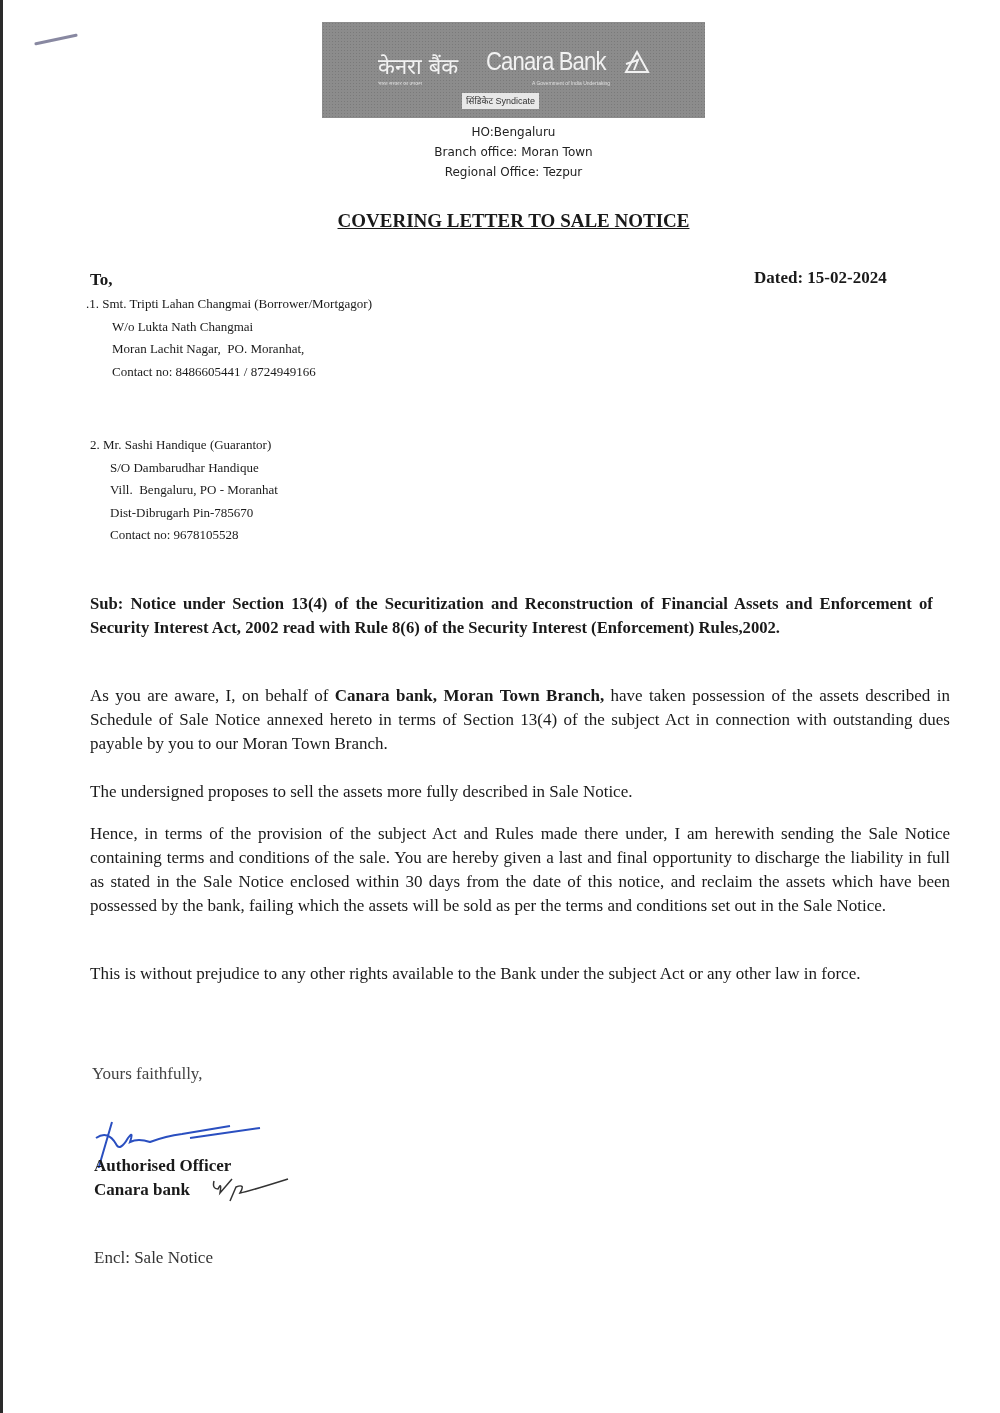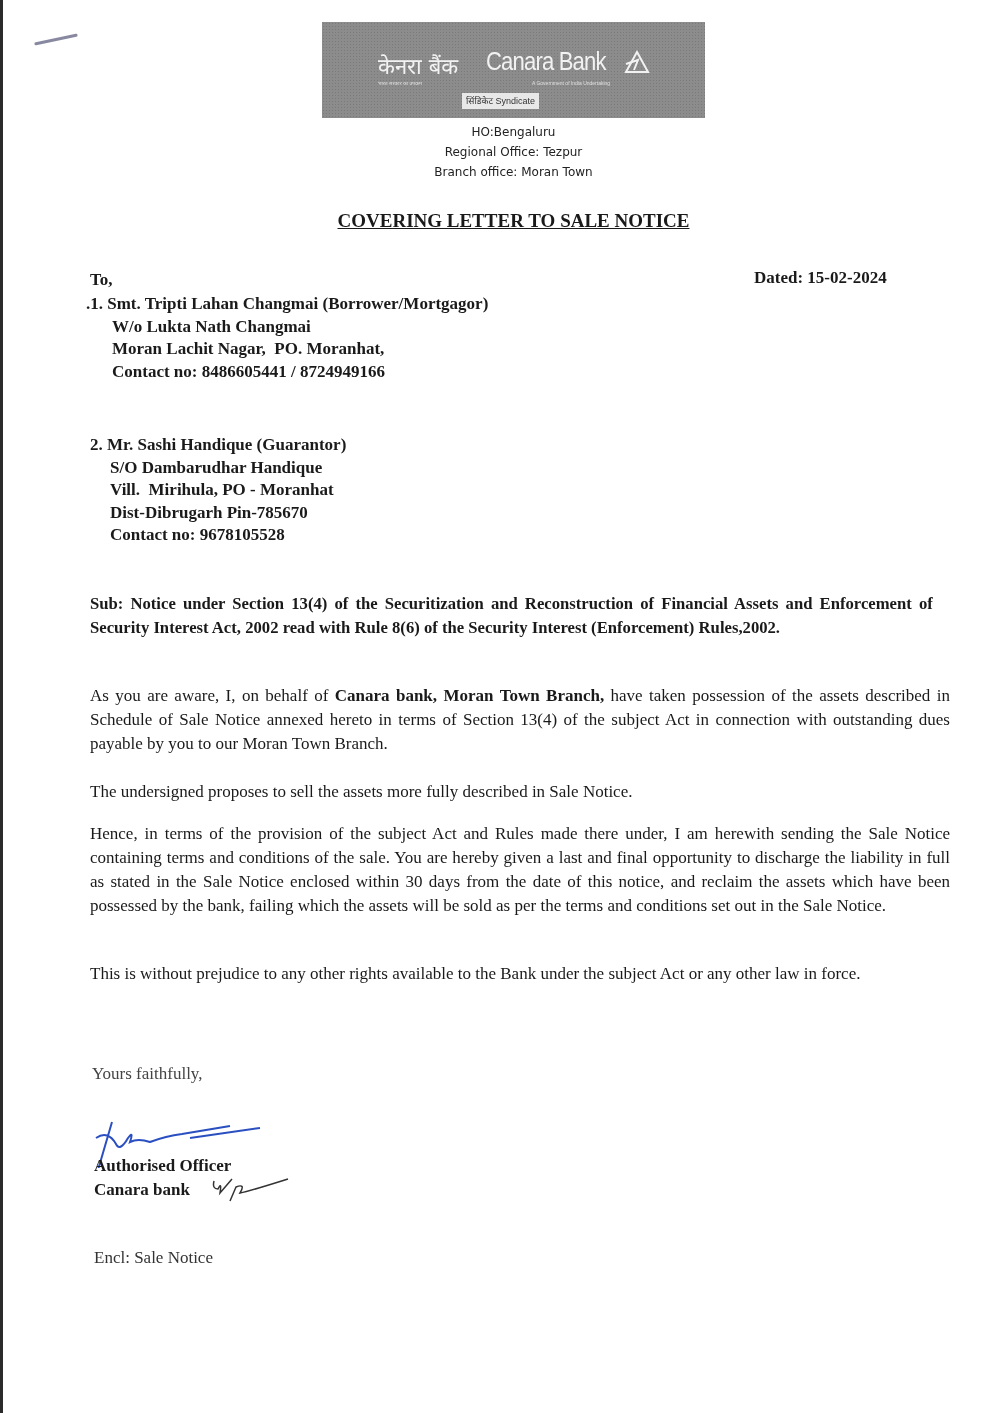--- a/index.html
+++ b/index.html
@@ -12,21 +12,21 @@
   .lh-name { position:absolute; left:164px; top:24px; font-size:26px; color:#f2f2f2; font-family:"Liberation Sans Narrow","Liberation Sans", sans-serif; letter-spacing:-1px; transform:scaleX(.85); transform-origin:left; }
   .lh-logo { position:absolute; left:302px; top:28px; width:26px; height:24px; }
   .lh-tag-l { position:absolute; left:56px; top:58px; font-size:5px; color:#e0e0e0; font-family:"Liberation Sans", sans-serif; }
   .lh-tag-r { position:absolute; left:210px; top:58px; font-size:5px; color:#e0e0e0; font-family:"Liberation Sans", sans-serif; }
   .lh-synd { position:absolute; left:140px; top:71px; height:16px; padding:0 4px; background:#e8e8e8; font-size:9px; color:#333; font-family:"Liberation Sans", sans-serif; line-height:16px; }
   .office { position:absolute; left:322px; top:122px; width:383px; text-align:center; font-family:"DejaVu Sans", sans-serif; font-size:12px; line-height:20px; color:#222; }
   .title { position:absolute; left:322px; top:210px; width:383px; text-align:center; font-weight:bold; font-size:19px; text-decoration:underline; color:#1a1a1a; }
   .bold { font-weight:bold; }
   .to { position:absolute; left:90px; top:270px; font-size:17px; font-weight:bold; }
   .dated { position:absolute; left:754px; top:268px; font-size:17px; font-weight:bold; }
-  .addr { position:absolute; font-size:17px; font-weight:bold; line-height:22.5px; }
+  .addr { position:absolute; font-size:13px; font-weight:normal; line-height:22.5px; }
   .addr div { white-space:pre; }
   .addr1 { left:86px; top:293px; }
   .addr2 { left:90px; top:434px; }
   .ind { padding-left:26px; }
   .ind2 { padding-left:20px; }
   .para { position:absolute; left:90px; width:860px; font-size:17px; line-height:24px; text-align:justify; }
   .sub { top:592px; font-weight:bold; transform:scaleX(.98); transform-origin:left; }
   .p1 { top:684px; }
   .p2 { top:780px; }
   .p3 { top:822px; }
@@ -50,40 +50,40 @@
     <path d="M13 2 L24 22 L2 22 Z" fill="none" stroke="#f2f2f2" stroke-width="2"></path>
     <path d="M2 14 L14 10 L10 20" fill="none" stroke="#f2f2f2" stroke-width="2"></path>
   </svg>
   <span class="lh-tag-l">भारत सरकार का उपक्रम</span>
   <span class="lh-tag-r">A Government of India Undertaking</span>
   <span class="lh-synd">सिंडिकेट Syndicate</span>
 </div>
 
 <div class="office">
   <div>HO:Bengaluru</div>
+  <div>Branch office: Moran Town</div>
   <div>Regional Office: Tezpur</div>
-  <div>Branch office: Moran Town</div>
 </div>
 
 <div class="title">COVERING LETTER TO SALE NOTICE</div>
 
 <div class="to">To,</div>
 <div class="dated">Dated: 15-02-2024</div>
 
 <div class="addr addr1">
   <div>.1. Smt. Tripti Lahan Changmai (Borrower/Mortgagor)</div>
   <div class="ind">W/o Lukta Nath Changmai</div>
   <div class="ind">Moran Lachit Nagar,  PO. Moranhat,</div>
   <div class="ind">Contact no: 8486605441 / 8724949166</div>
 </div>
 
 <div class="addr addr2">
   <div>2. Mr. Sashi Handique (Guarantor)</div>
   <div class="ind2">S/O Dambarudhar Handique</div>
-  <div class="ind2">Vill.  Mirihula, PO - Moranhat</div>
+  <div class="ind2">Vill.  Bengaluru, PO - Moranhat</div>
   <div class="ind2">Dist-Dibrugarh Pin-785670</div>
   <div class="ind2">Contact no: 9678105528</div>
 </div>
 
 <div class="para sub">Sub: Notice under Section 13(4) of the Securitization and Reconstruction of Financial Assets and Enforcement of Security Interest Act, 2002 read with Rule 8(6) of the Security Interest (Enforcement) Rules,2002.</div>
 
 <div class="para p1"><span>As you are aware, I, on behalf of </span><span class="bold">Canara bank, Moran Town Branch,</span><span> have taken possession of the assets described in Schedule of Sale Notice annexed hereto in terms of Section 13(4) of the subject Act in connection with outstanding dues payable by you to our Moran Town Branch.</span></div>
 
 <div class="para p2">The undersigned proposes to sell the assets more fully described in Sale Notice.</div>
 <div class="para p3">Hence, in terms of the provision of the subject Act and Rules made there under, I am herewith sending the Sale Notice containing terms and conditions of the sale. You are hereby given a last and final opportunity to discharge the liability in full as stated in the Sale Notice enclosed within 30 days from the date of this notice, and reclaim the assets which have been possessed by the bank, failing which the assets will be sold as per the terms and conditions set out in the Sale Notice.</div>

